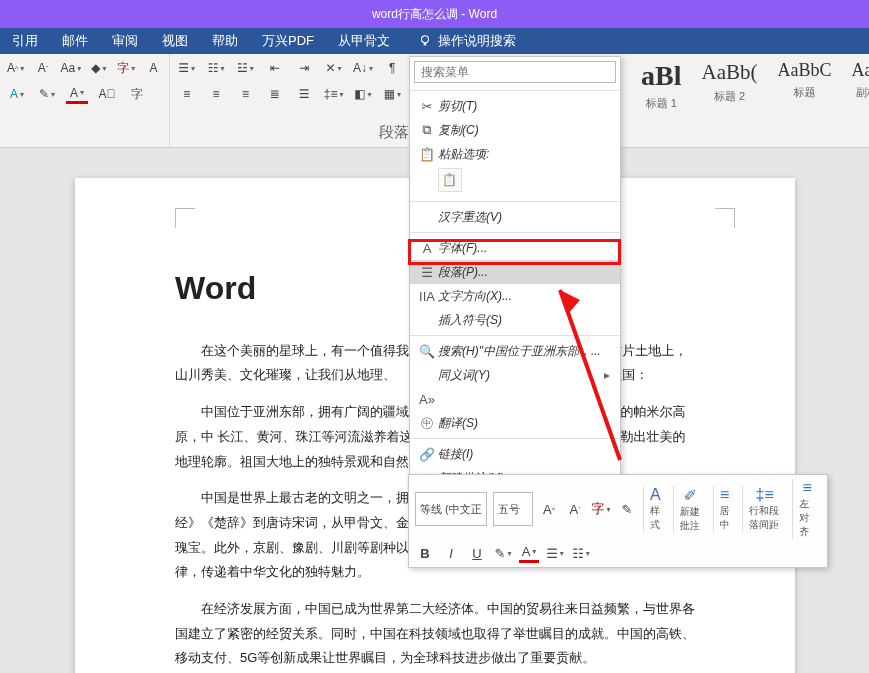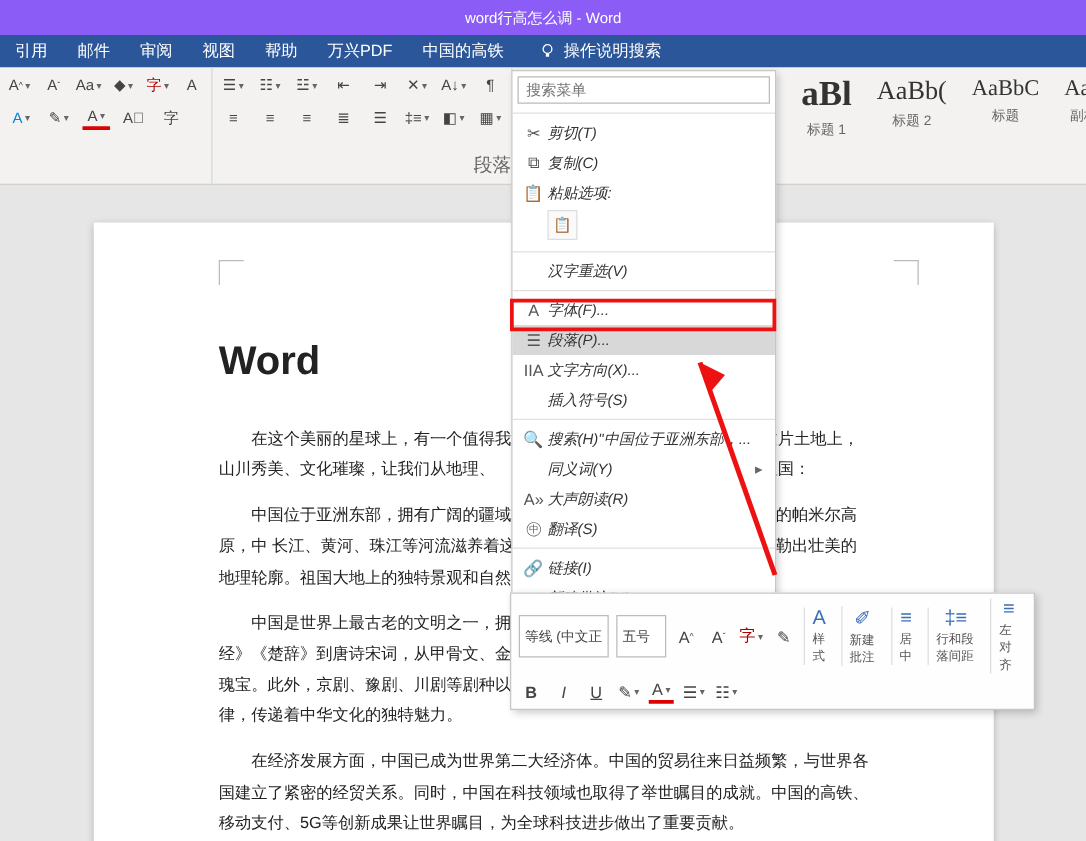--- a/index.html
+++ b/index.html
@@ -68,21 +68,21 @@
   <span>word行高怎么调 - Word</span>
 </div>
 
 <div class="tabbar">
   <span class="tabbar-item">引用</span>
   <span class="tabbar-item">邮件</span>
   <span class="tabbar-item">审阅</span>
   <span class="tabbar-item">视图</span>
   <span class="tabbar-item">帮助</span>
   <span class="tabbar-item">万兴PDF</span>
-  <span class="tabbar-item">中国的高铁</span>
+  <span class="tabbar-item">从甲骨文</span>
   <span class="tell-me">
     <svg class="bulb" viewBox="0 0 16 16">
         <circle cx="8" cy="6" r="4" fill="none" stroke="#fff" stroke-width="1.2"></circle>
         <rect x="6.5" y="10" width="3" height="3" fill="#fff"></rect>
       </svg>
     <span>操作说明搜索</span>
   </span>
 </div>
 
 <div class="ribbon">
@@ -221,21 +221,20 @@
     <span class="ctx-icon">🔍</span>
     <span class="ctx-label" style="white-space:nowrap;overflow:hidden;text-overflow:ellipsis">搜索(H)"中国位于亚洲东部，...</span>
   </div>
   <div class="ctx-item">
     <span class="ctx-icon"></span>
     <span class="ctx-label">同义词(Y)</span>
     <span class="ctx-arrow">▸</span>
   </div>
   <div class="ctx-item">
     <span class="ctx-icon">A»</span>
-    <span class="ctx-label">大声朗读(R)</span>
   </div>
   <div class="ctx-item">
     <span class="ctx-icon">㊥</span>
     <span class="ctx-label">翻译(S)</span>
   </div>
   <div class="ctx-sep"></div>
   <div class="ctx-item">
     <span class="ctx-icon">🔗</span>
     <span class="ctx-label">链接(I)</span>
   </div>

